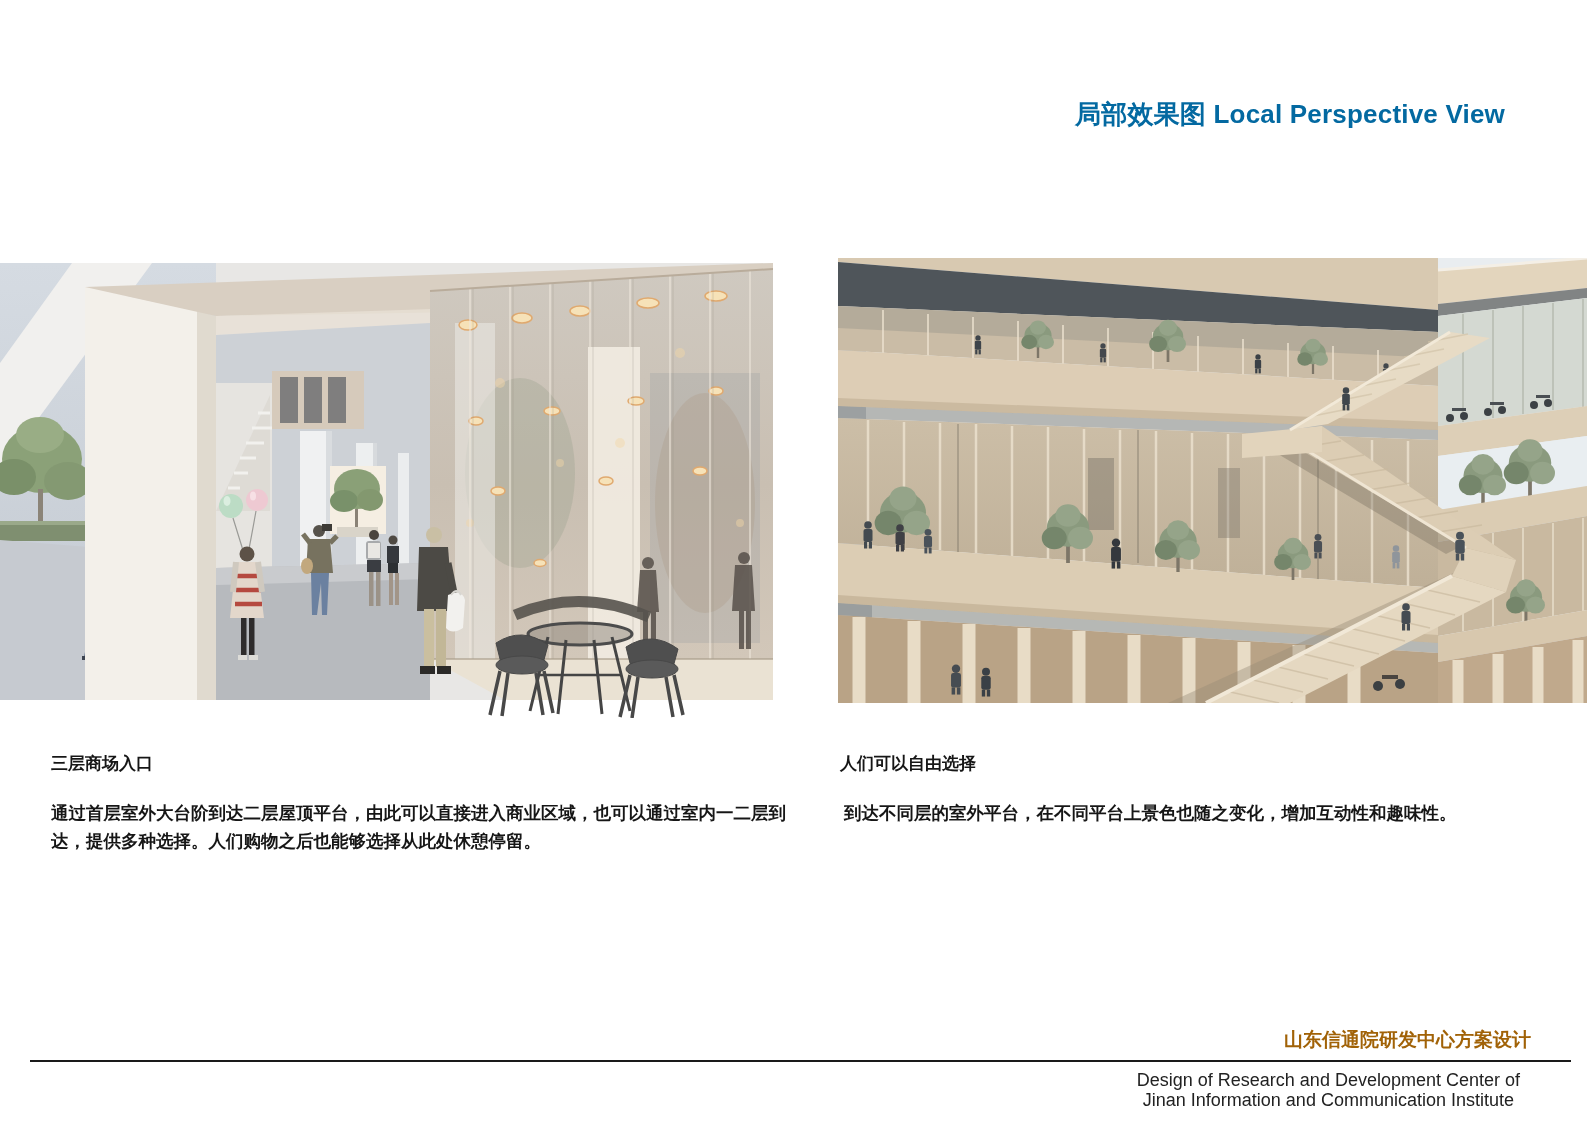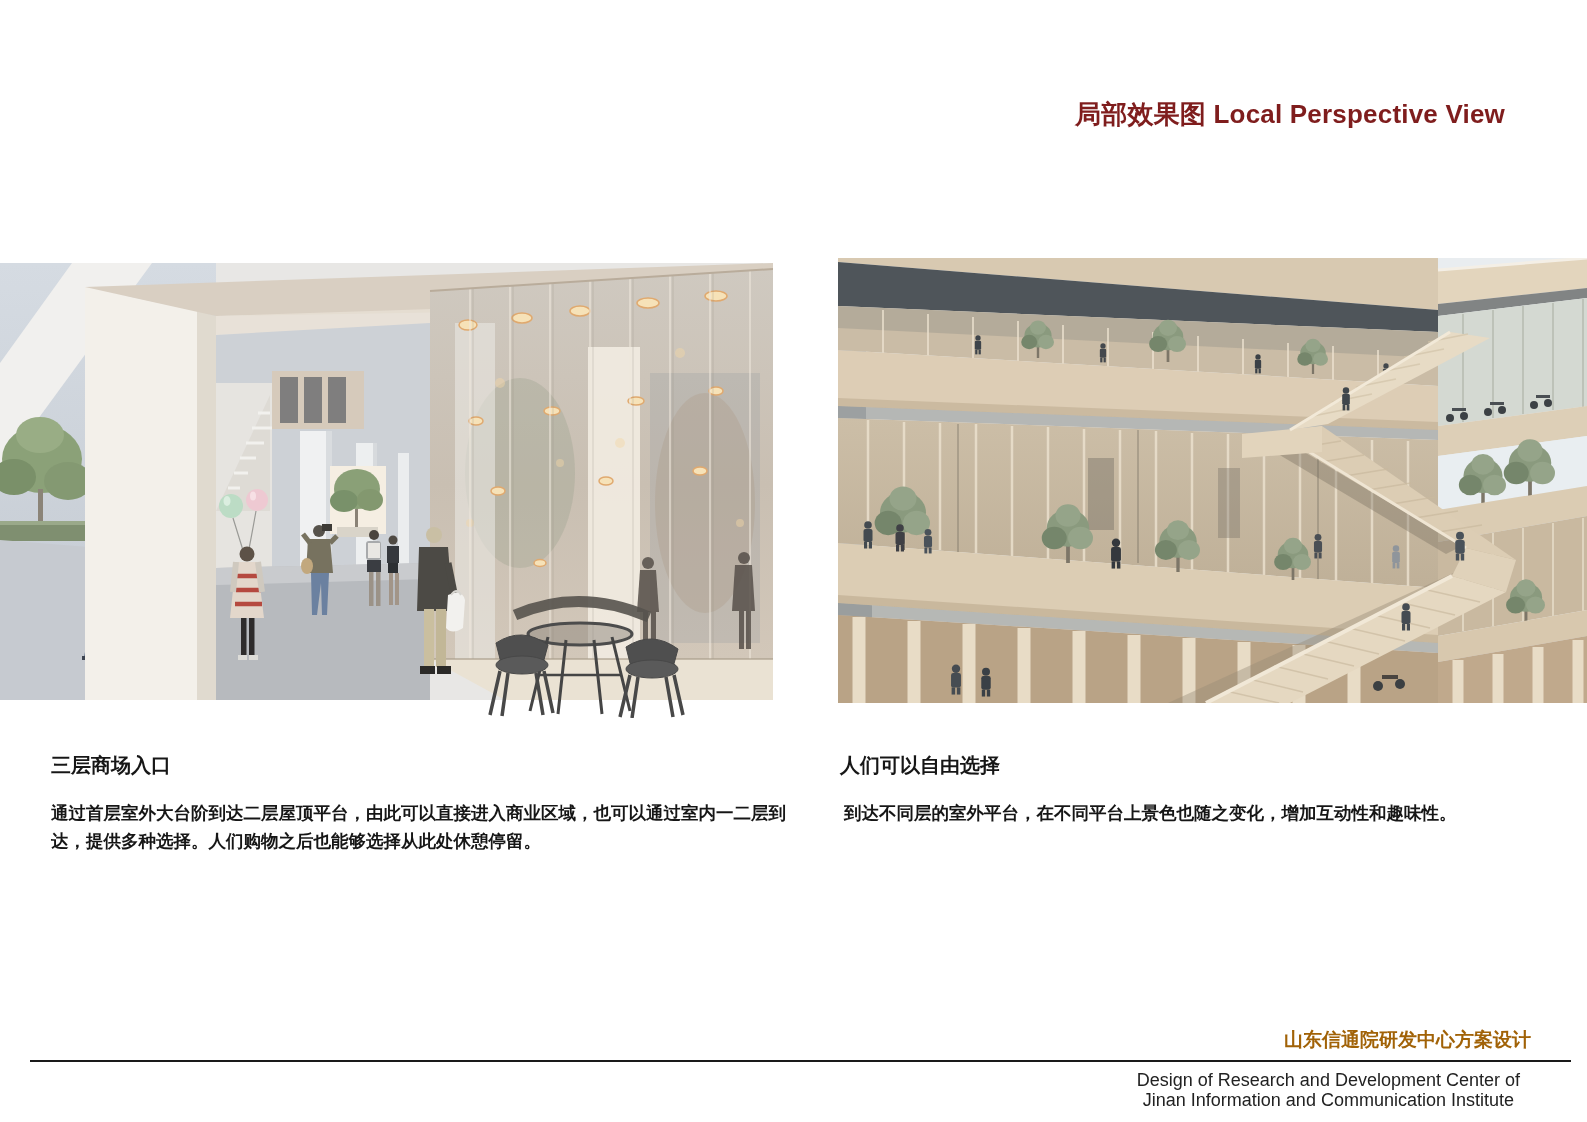--- a/index.html
+++ b/index.html
@@ -4,29 +4,29 @@
 <style>
   html,body{margin:0;padding:0;}
   body{
     width:1587px;height:1122px;position:relative;overflow:hidden;
     background:#ffffff;
     font-family:"Liberation Sans","DejaVu Sans",sans-serif;
     color:#1a1a1a;
   }
   .page-title{
     position:absolute;top:97px;right:82px;
-    font-size:26px;font-weight:700;letter-spacing:.2px;color:#7f1d1d;
+    font-size:26px;font-weight:700;letter-spacing:.2px;color:#0369a1;
     white-space:nowrap;
   }
   .panel-img{position:absolute;}
   .panel-img svg{display:block;}
   .panel-left-img{left:0;top:263px;width:773px;height:455px;}
   .panel-right-img{left:838px;top:258px;width:749px;height:445px;}
   .caption{
-    position:absolute;font-size:20px;font-weight:700;color:#161616;white-space:nowrap;
+    position:absolute;font-size:17px;font-weight:700;color:#161616;white-space:nowrap;
   }
   .caption-left{left:51px;top:752px;}
   .caption-right{left:840px;top:752px;}
   .desc{
     position:absolute;font-size:17.5px;font-weight:700;color:#161616;
     line-height:28px;
   }
   .desc-left{left:51px;top:799px;width:720px;}
   .desc-right{left:844px;top:799px;width:720px;}
   .desc span{display:block;white-space:nowrap;}

